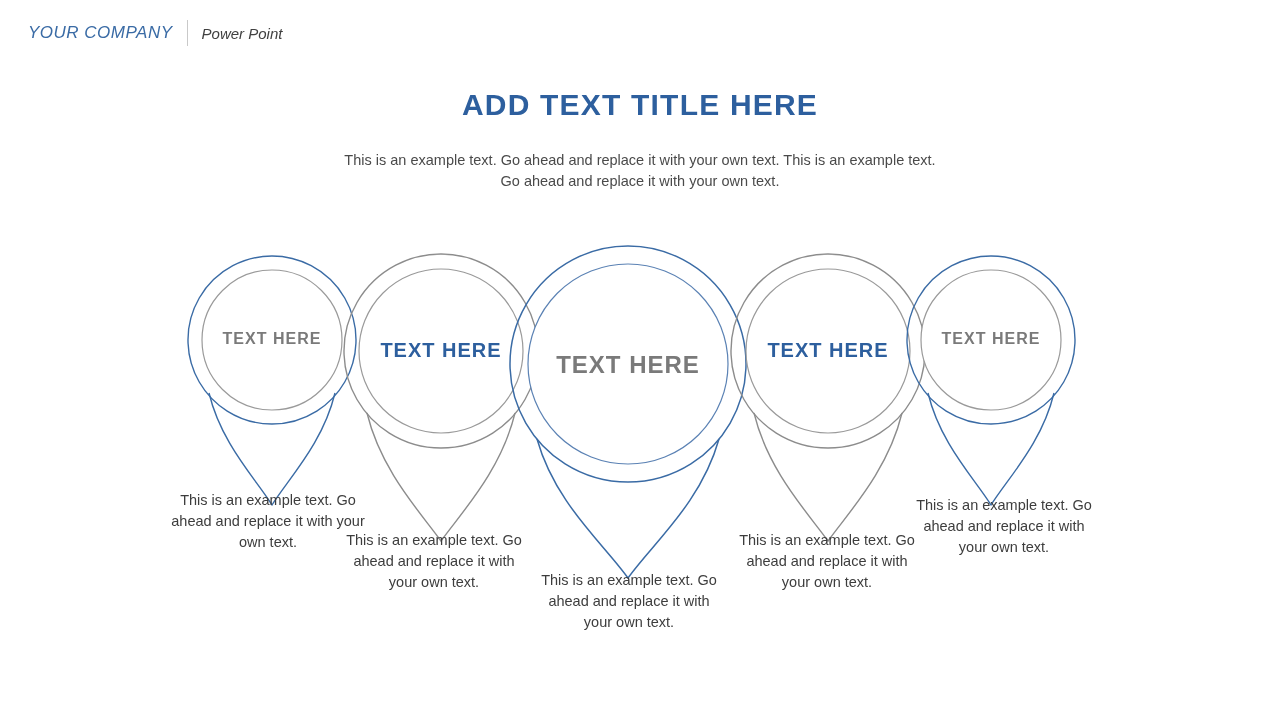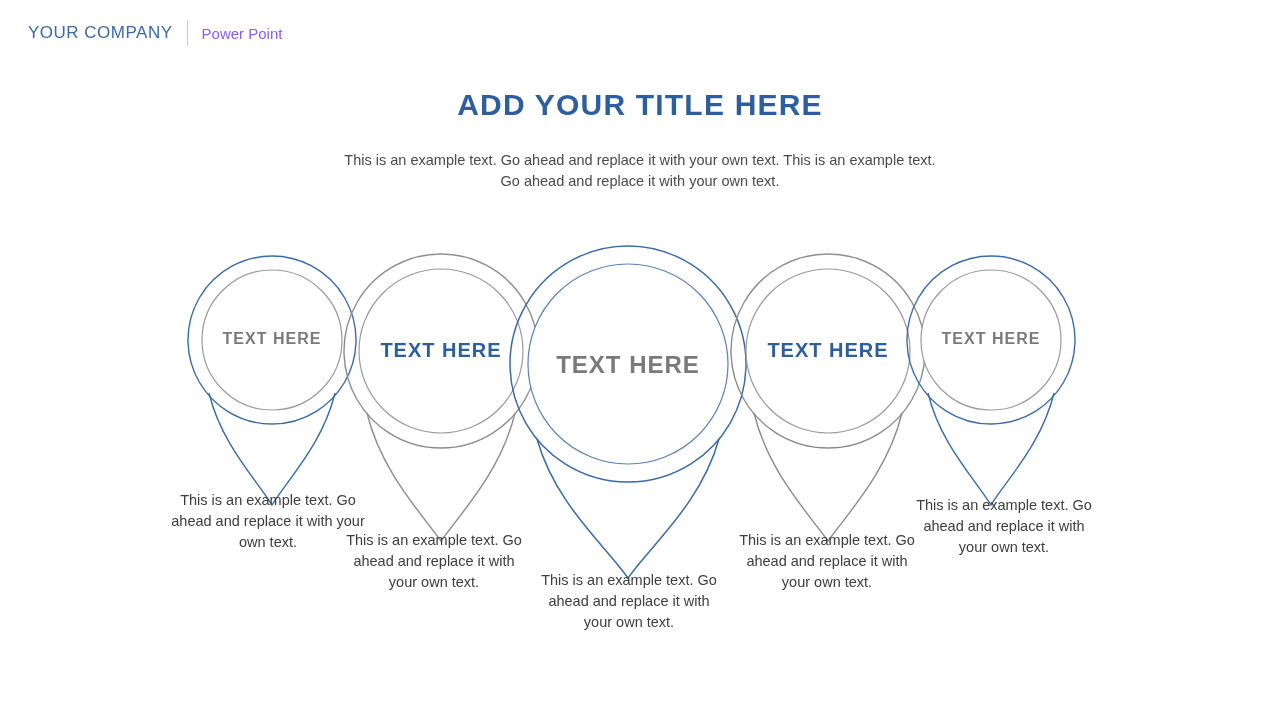--- a/index.html
+++ b/index.html
@@ -16,37 +16,38 @@
   }
 
   
   #header {
     position: absolute;
     top: 18px;
     left: 28px;
     display: flex;
     align-items: center;
     height: 30px;
+    font-style: italic;
   }
   #brand {
     font-size: 17px;
     letter-spacing: 0.5px;
     color: #3a6ba5;
     font-weight: 400;
     white-space: nowrap;
   }
   #header-divider {
     width: 1px;
     height: 26px;
     background: #c9c9c9;
     margin: 0 14px;
   }
   #subtitle {
     font-size: 15px;
-    color: #8b5cf6;
+    color: #404040;
     white-space: nowrap;
   }
 
   
   #title {
     position: absolute;
     top: 88px;
     left: 0;
     width: 1280px;
     text-align: center;
@@ -102,21 +103,21 @@
 </style>
 </head>
 <body>
 
 <div id="header">
   <div id="brand">YOUR COMPANY</div>
   <div id="header-divider"></div>
   <div id="subtitle">Power Point</div>
 </div>
 
-<div id="title">ADD YOUR TITLE HERE</div>
+<div id="title">ADD TEXT TITLE HERE</div>
 <div id="intro">This is an example text. Go ahead and replace it with your own text. This is an example text. Go ahead and replace it with your own text.</div>
 
 <div id="stage">
 
   <div class="pin" style="left:185px; top:23px; width:174px; height:270px;">
     <svg width="174" height="270" viewBox="0 0 174 270">
       <path d="M87 3 A84 84 0 1 1 86.99 3 Z" fill="none" stroke="#3a6ba5" stroke-width="1.4"></path>
       <path d="M24 140 C 36 190, 70 225, 87 252 C 104 225, 138 190, 150 140" fill="none" stroke="#3a6ba5" stroke-width="1.4"></path>
       <circle cx="87" cy="87" r="70" fill="#ffffff" stroke="#9a9a9a" stroke-width="1.2"></circle>
     </svg>

